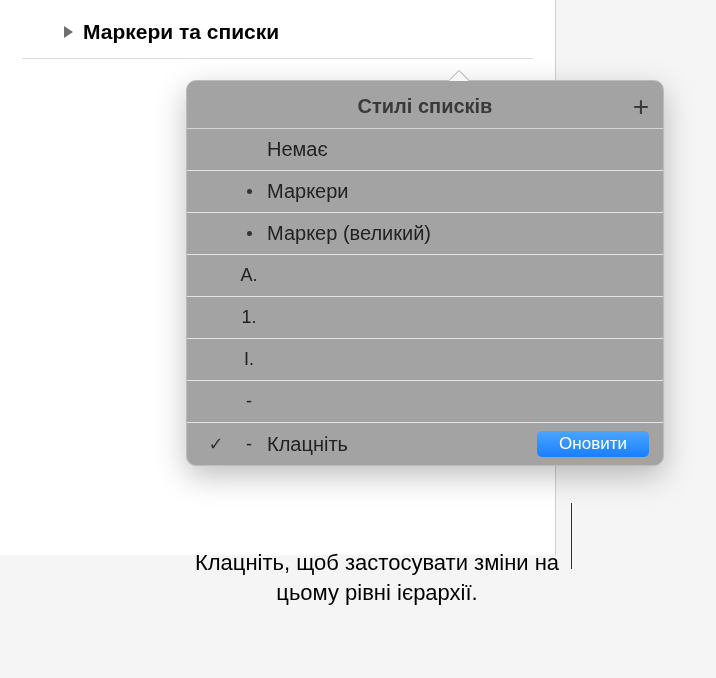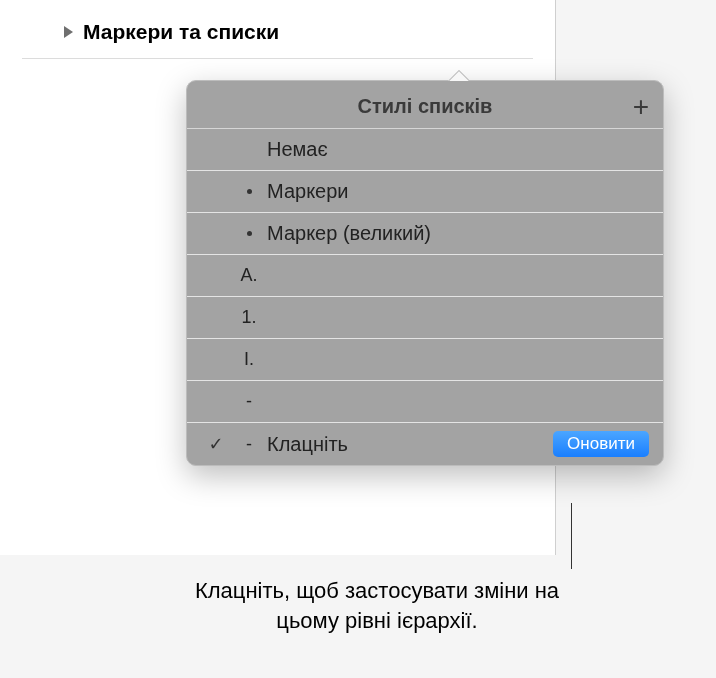--- a/index.html
+++ b/index.html
@@ -178,21 +178,21 @@
       border-radius: 50%;
     }
     .label-col {
       flex: 1;
     }
     .update-btn {
       background: linear-gradient(#4ba6ff, #1a7fff);
       color: #fff;
       border: none;
       border-radius: 5px;
-      padding: 3px 14px;
+      padding: 3px 22px;
       font-size: 17px;
       font-weight: 400;
       cursor: pointer;
       margin-left: 8px;
     }
     .callout-line {
       position: absolute;
       border-left: 1.5px solid #333;
       border-bottom: 1.5px solid #333;
     }
@@ -262,13 +262,13 @@
       <div class="style-item">
         <div class="check-col">✓</div>
         <div class="bullet-col">-</div>
         <div class="label-col">Клацніть</div>
         <button class="update-btn">Оновити</button>
       </div>
     </div>
 </div>
 
 <div class="callout-line" style="left:571px; top:503px; width:1px; height:66px;"></div>
-<div class="callout-text" style="left:162px; top:576px;">Клацніть, щоб застосувати зміни на цьому рівні ієрархії.</div>
+<div class="callout-text" style="left:162px; top:548px;">Клацніть, щоб застосувати зміни на цьому рівні ієрархії.</div>
 
 </body></html>

